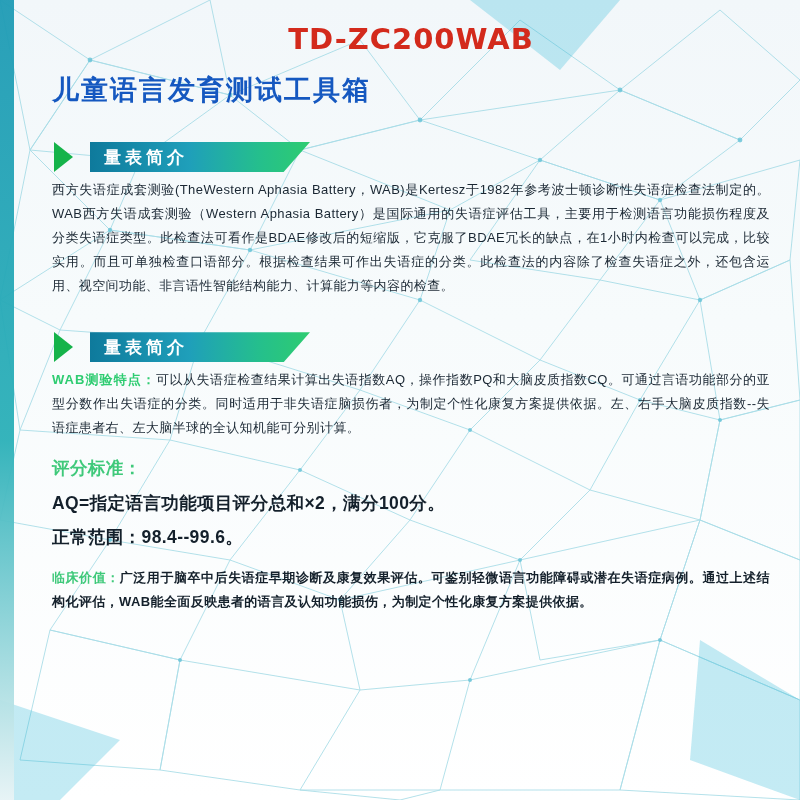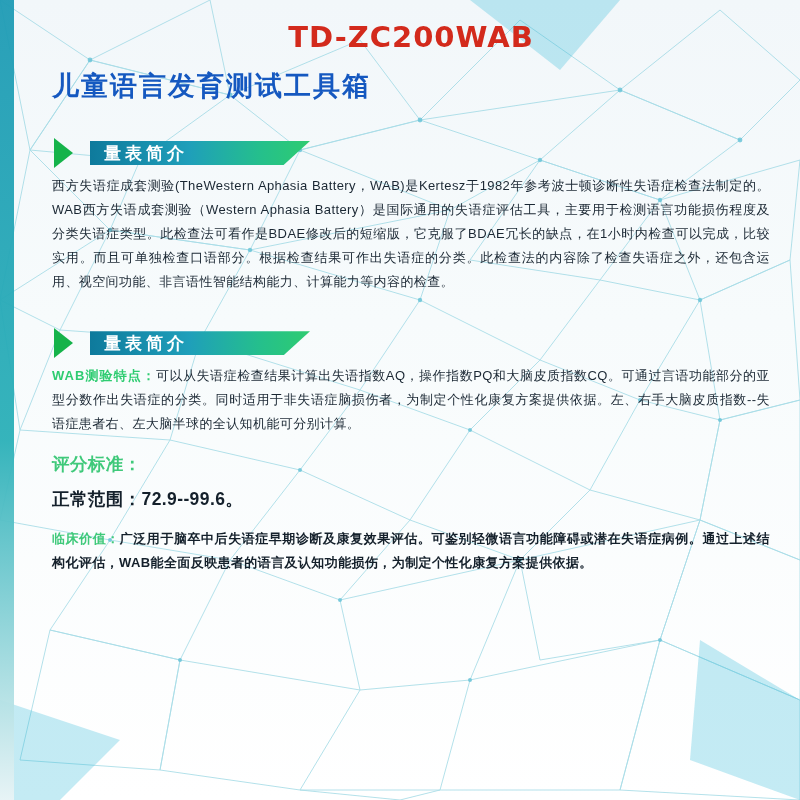--- a/index.html
+++ b/index.html
@@ -46,22 +46,22 @@
     opacity: 0.95;
   }
 
   .content {
     position: relative;
     z-index: 5;
     padding: 0 30px 0 52px;
   }
 
   .model-title {
-    margin: 0;
-    padding-top: 20px;
+    margin: 16px;
+    padding-top: 6px;
     text-align: center;
     font-size: 29px;
     font-weight: bold;
     letter-spacing: 1px;
     color: #d32a1c;
     font-family: "DejaVu Sans", "Liberation Sans", sans-serif;
   }
 
   .product-title {
     margin: 14px 0 0 0;
@@ -85,21 +85,21 @@
     border-left: 19px solid #15b34a;
     border-right: 19px solid transparent;
     border-top: 15px solid transparent;
     border-bottom: 15px solid transparent;
     flex: 0 0 auto;
     position: relative;
     left: 2px;
   }
 
   .ribbon {
-    height: 24px;
+    height: 30px;
     min-width: 180px;
     padding: 0 26px 0 14px;
     display: flex;
     align-items: center;
     background: linear-gradient(90deg, #0e7a9c 0%, #1f9fba 45%, #25c08b 78%, #2ecc71 100%);
     color: #ffffff;
     font-size: 17px;
     font-weight: bold;
     letter-spacing: 4px;
     clip-path: polygon(0 0, 100% 0, 88% 100%, 0 100%);
@@ -233,20 +233,21 @@
       <div class="ribbon">量表简介</div>
     </div>
 
     <p class="body-text">
       <span class="lead">WAB测验特点：</span><span>可以从失语症检查结果计算出失语指数AQ，操作指数PQ和大脑皮质指数CQ。可通过言语功能部分的亚型分数作出失语症的分类。同时适用于非失语症脑损伤者，为制定个性化康复方案提供依据。左、右手大脑皮质指数--失语症患者右、左大脑半球的全认知机能可分别计算。</span>
     </p>
 
     <p class="sub-line" style="margin-top:12px;">
       <span class="lead-green">评分标准：</span>
     </p>
-    <p class="sub-line bold-dark">正常范围：72.9--99.6。</p>
+    <p class="sub-line bold-dark">AQ=指定语言功能项目评分总和×2，满分100分。</p>
+    <p class="sub-line bold-dark">正常范围：98.4--99.6。</p>
 
     <p class="body-text" style="margin-top:12px;">
       <span class="lead-green">临床价值：</span><span class="bold-dark">广泛用于脑卒中后失语症早期诊断及康复效果评估。可鉴别轻微语言功能障碍或潜在失语症病例。通过上述结构化评估，WAB能全面反映患者的语言及认知功能损伤，为制定个性化康复方案提供依据。</span>
     </p>
 
   </div>
 </div>
 
 </body></html>

